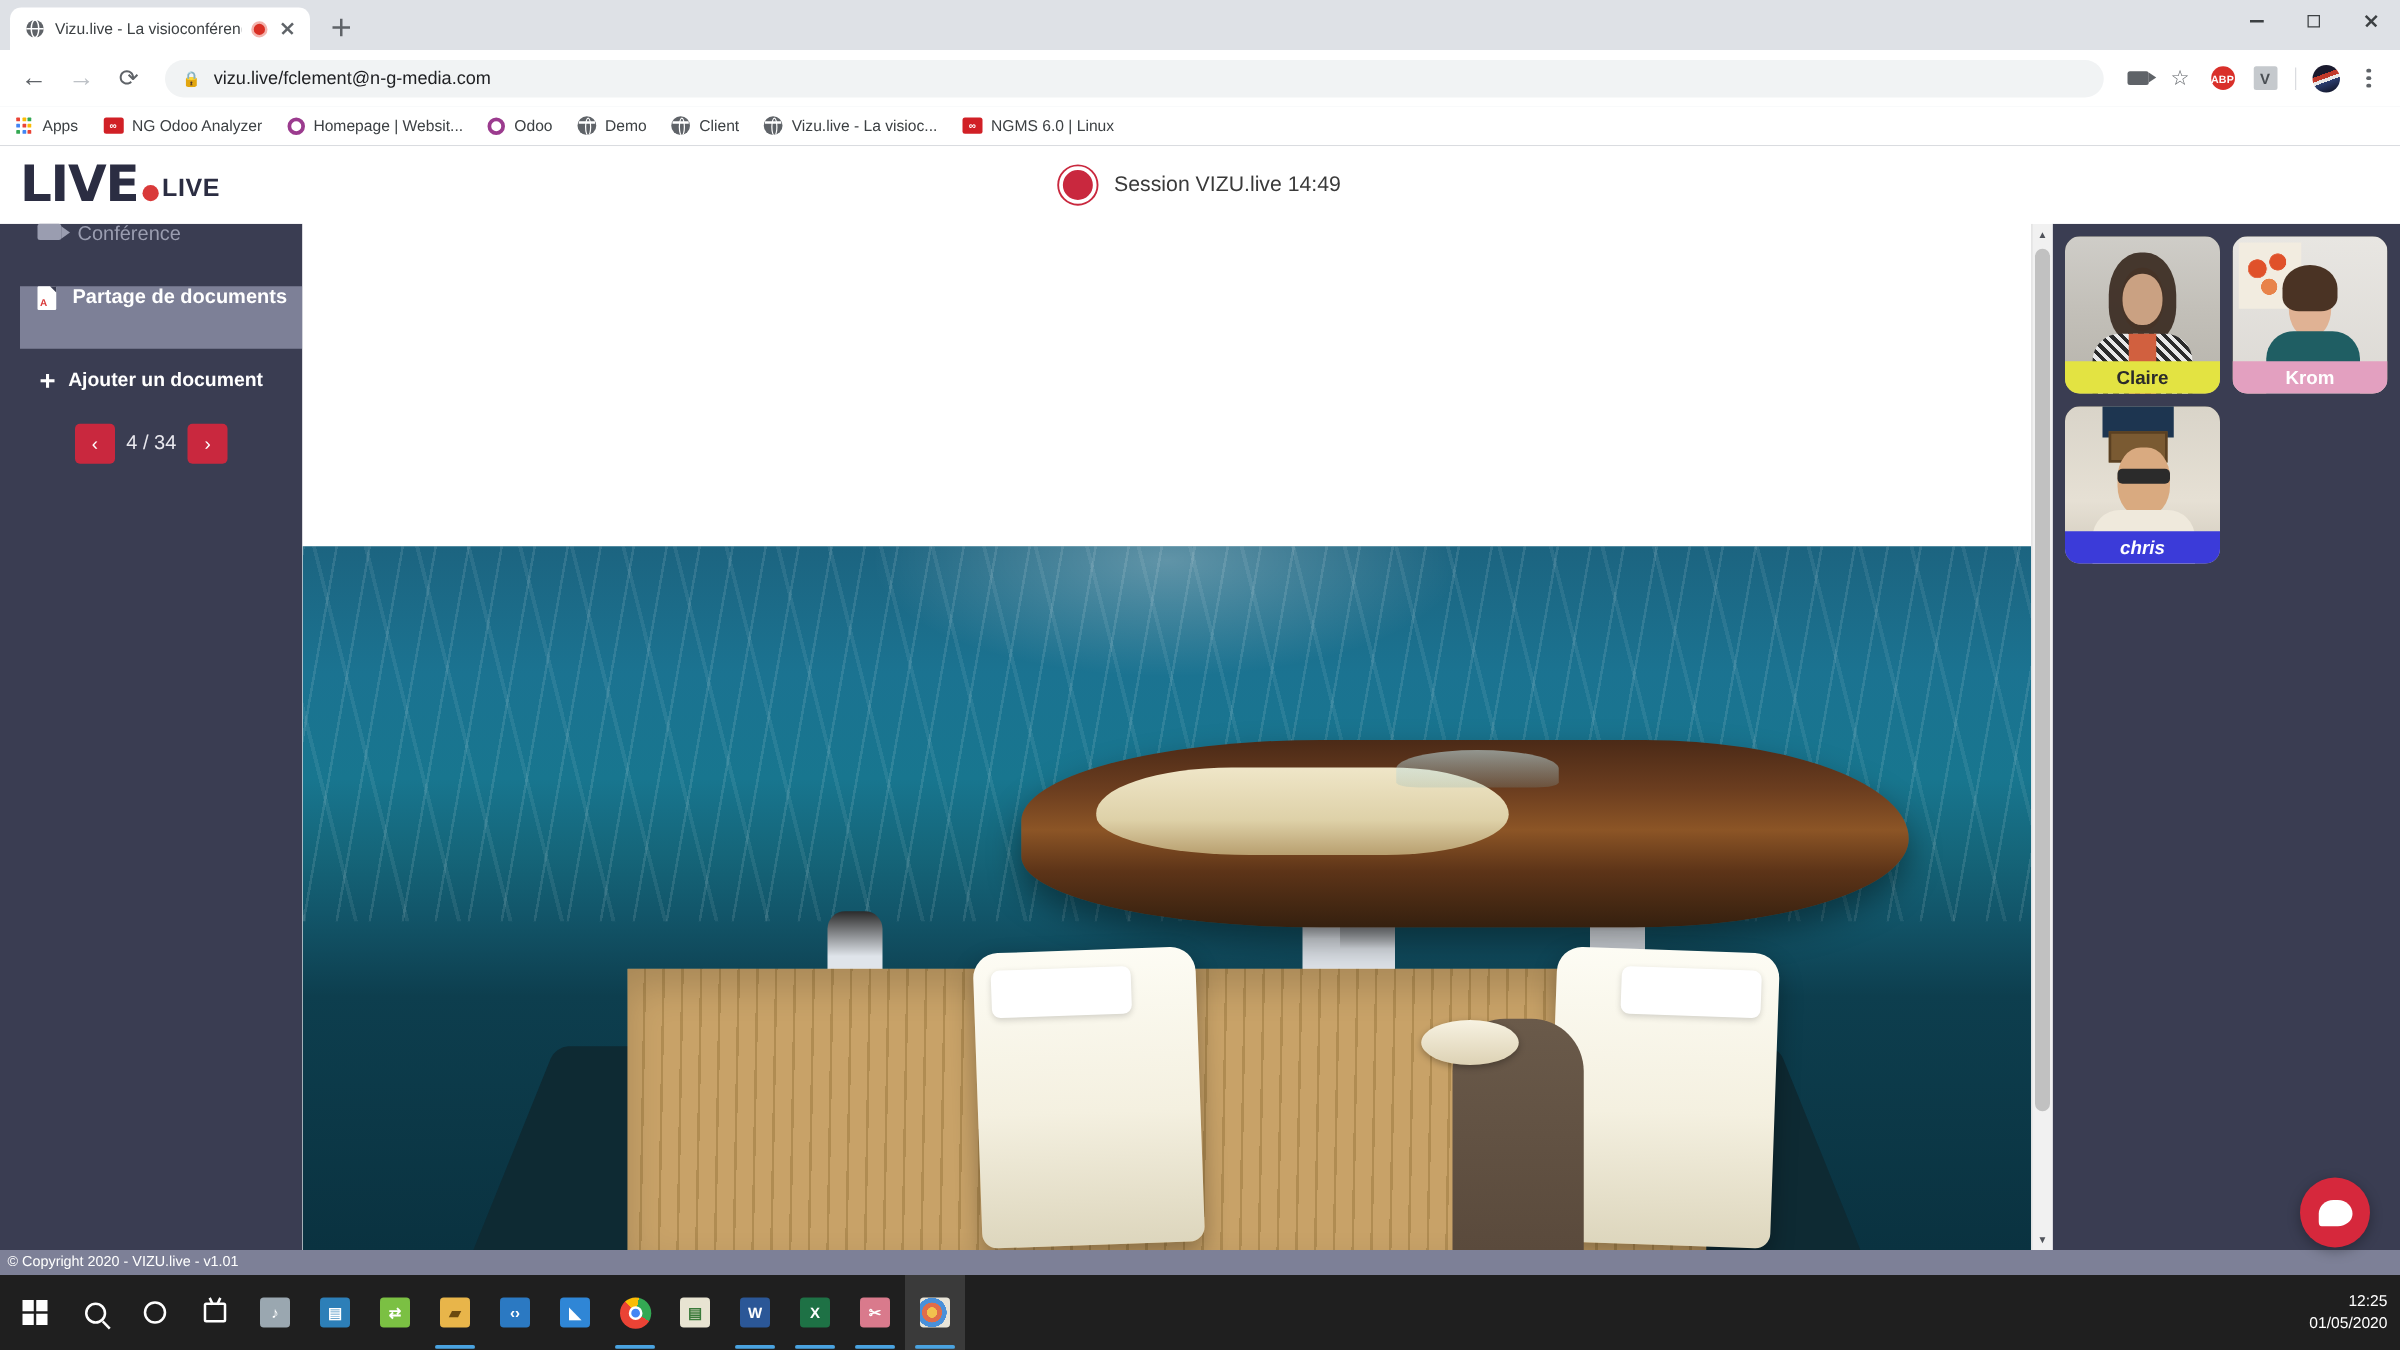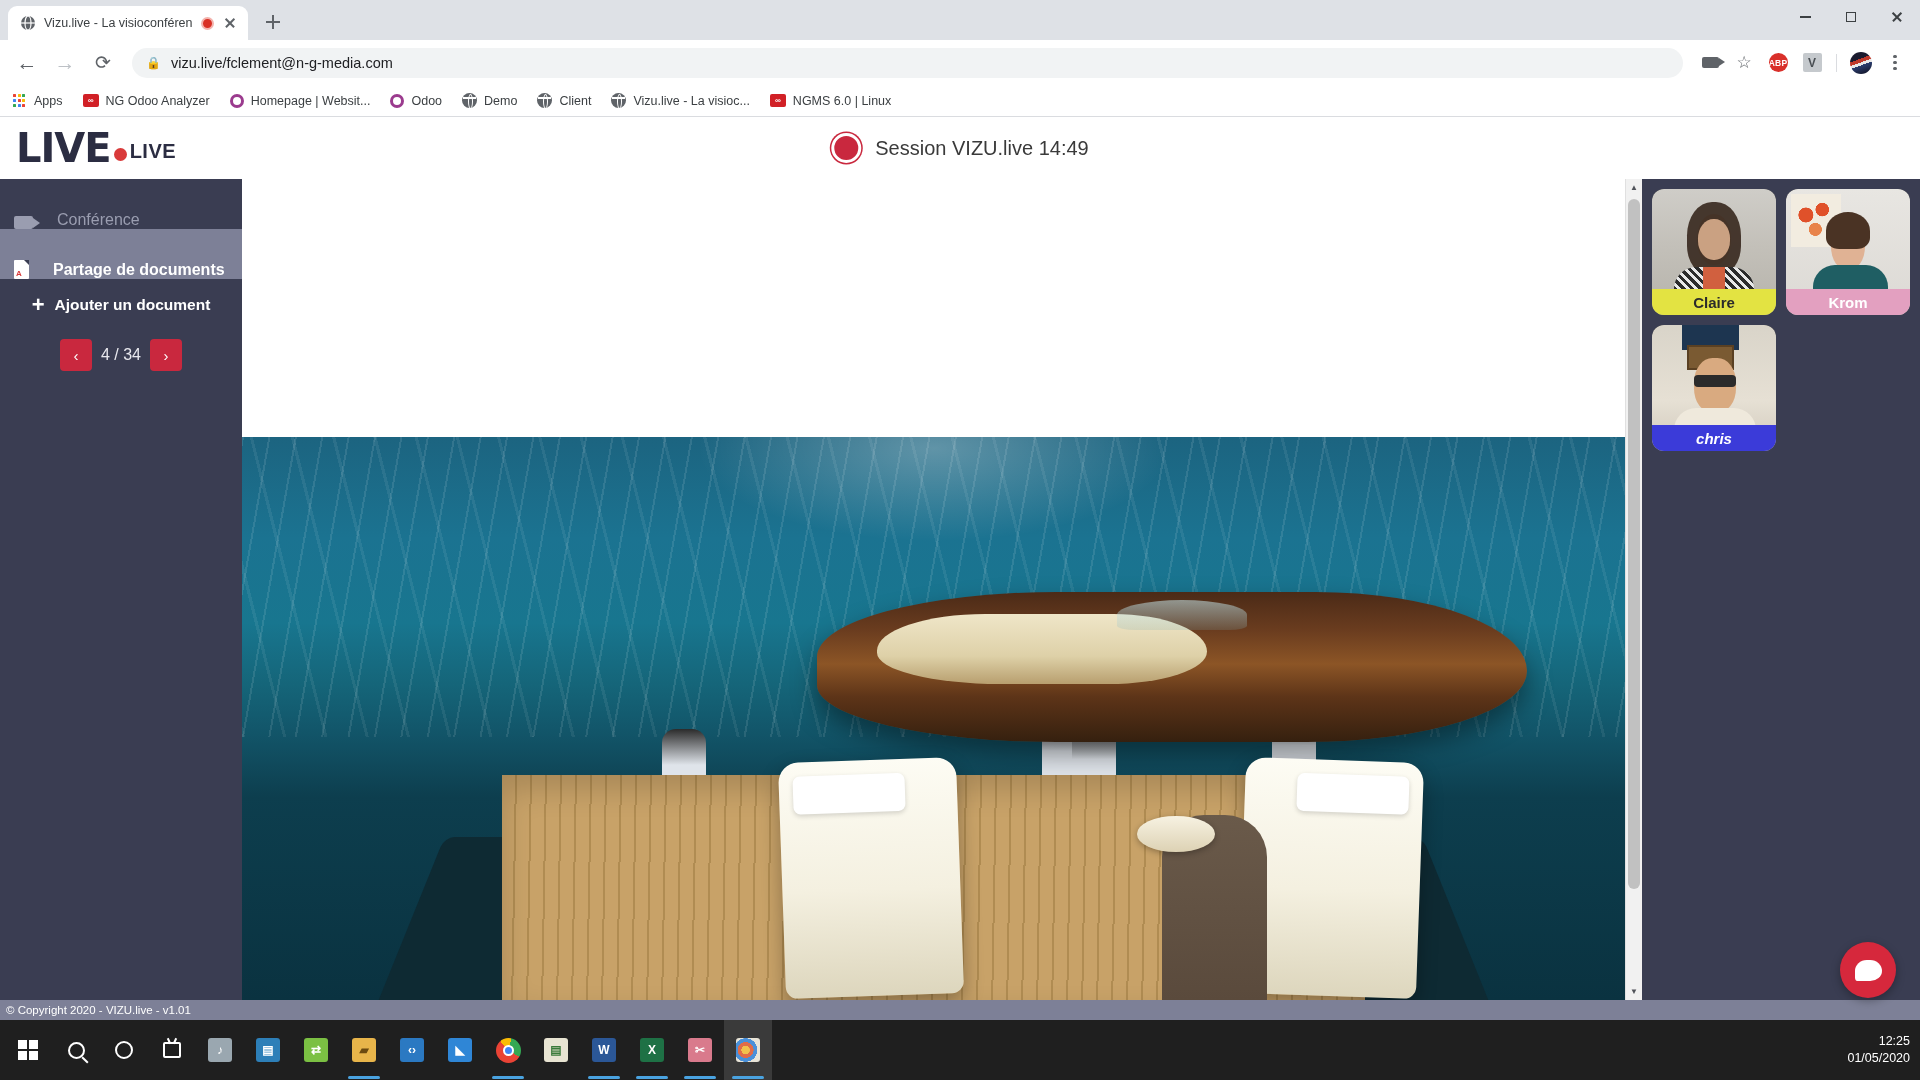--- a/index.html
+++ b/index.html
@@ -74,27 +74,27 @@
   .viewport { flex:1; background:#fff; position:relative; display:flex; flex-direction:column; }
   .app-header { height:62px; background:#fff; display:flex; align-items:center; position:relative; flex:0 0 62px; }
   .logo { margin-left:16px; display:flex; align-items:flex-end; gap:3px; }
   .logo-text { font-size:40px; font-weight:bold; color:#2b2d42; letter-spacing:-1px;
                font-family:"DejaVu Sans", sans-serif; line-height:0.95; position:relative; }
   .logo-dot { width:13px;height:13px;border-radius:50%;background:#d93a3a;margin-bottom:6px; }
   .logo-live { font-size:20px;font-weight:bold;color:#2b2d42;letter-spacing:0.5px;margin-bottom:4px; }
   .session { position:absolute; left:50%; transform:translateX(-50%); display:flex; align-items:center; gap:14px; }
   .rec-dot { width:30px;height:30px;border-radius:50%;background:#c9283e;border:3px solid #fff;
              box-shadow:0 0 0 1.5px #c9283e; }
-  .session-label { font-size:20px; color:#3a3a3a; }
+  .session-label { font-size:17px; color:#3a3a3a; }
 
   .body-row { flex:1; display:flex; min-height:0; }
 
   
   .sidebar { width:242px; background:#3a3d52; display:flex; flex-direction:column; flex:0 0 242px; }
-  .side-item { height:50px; display:flex; align-items:flex-end; gap:24px; padding-left:14px; color:#9a9db0; font-size:16px; }
+  .side-item { height:50px; display:flex; align-items:flex-start; gap:13px; padding-left:14px; color:#9a9db0; font-size:16px;margin-left:16px; }
   .side-item.active { background:#7d8097; color:#fff; font-weight:bold; }
   .cam-side { width:19px;height:13px;background:currentColor;border-radius:2px;position:relative;flex:0 0 19px; }
   .cam-side:after{content:"";position:absolute;right:-7px;top:1.5px;border-top:5px solid transparent;
     border-bottom:5px solid transparent;border-left:7px solid currentColor;}
   .mon-side { width:19px;height:14px;border:2px solid currentColor;border-radius:2px;position:relative;flex:0 0 19px; }
   .mon-side:after{content:"";position:absolute;left:6px;bottom:-5px;width:7px;height:3px;background:currentColor;}
   .doc-side { width:15px;height:19px;background:#fff;position:relative;flex:0 0 15px;border-radius:1px; }
   .doc-side:before{content:"";position:absolute;right:0;top:0;border-top:5px solid #3a3d52;border-left:5px solid transparent;}
   .doc-side:after{content:"A";position:absolute;left:2px;bottom:1px;font-size:8px;color:#d93a3a;font-weight:bold;line-height:1;}
   .add-doc { height:52px;display:flex;align-items:center;justify-content:center;gap:10px;color:#fff;font-size:15.5px;font-weight:bold; }

